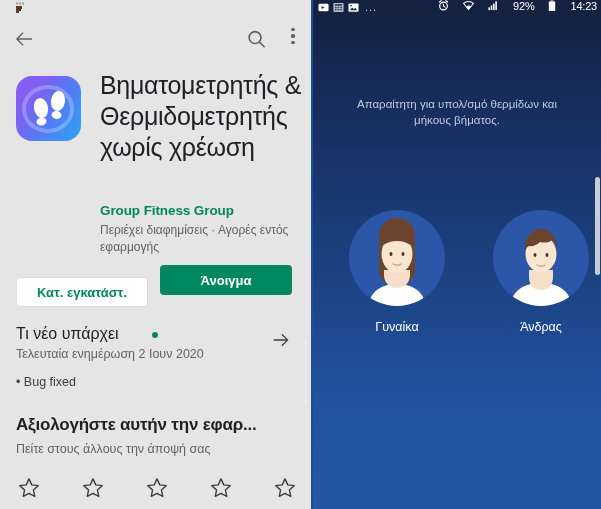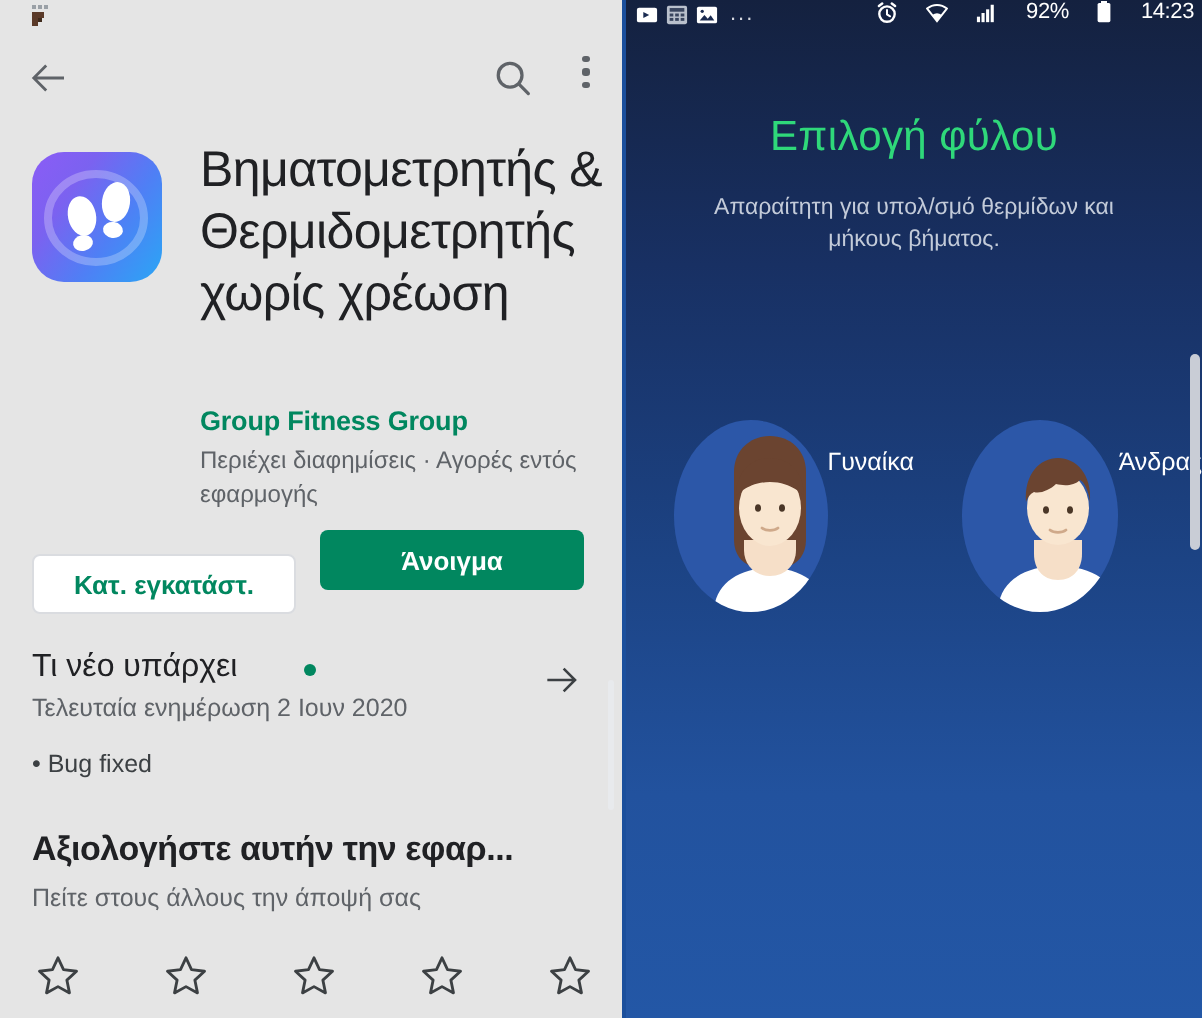--- a/index.html
+++ b/index.html
@@ -101,35 +101,35 @@
     position: relative;
     width: 288px; height: 509px;
     background: linear-gradient(180deg, #14213f 0%, #183063 26%, #1c4384 55%, #22529e 78%, #2357a6 100%);
     overflow: hidden;
   }
   .statusbar {
     position: absolute; left: 0; top: 0; width: 288px; height: 16px;
     display: flex; align-items: center; color: #fff;
   }
   .sb-left { position: absolute; left: 5px; top: 1px; display: flex; align-items: center; gap: 4px; }
-  .sb-right { position: absolute; right: 4px; top: 0px; display: flex; align-items: flex-end; gap: 14px; }
+  .sb-right { position: absolute; right: 4px; top: 0px; display: flex; align-items: flex-start; gap: 14px; }
   .sb-text { font-size: 11px; color: #fff; letter-spacing: -0.2px; }
   .sb-dots { font-size: 11px; color: #d6d9e0; letter-spacing: 1px; margin-left: 2px; }
 
   .gp-title {
     position: absolute; left: 0; top: 57px; width: 288px; text-align: center;
     font-size: 21px; color: #2fd87a; letter-spacing: 0.2px;
   }
   .gp-sub {
     position: absolute; left: 28px; top: 96px; width: 232px; text-align: center;
     font-size: 11.5px; line-height: 16px; color: #c3cbd9;
   }
 
   .avatars { position: absolute; left: 0; top: 210px; width: 288px; display: flex; }
-  .avatar-cell { width: 144px; display: flex; flex-direction: row; align-items: flex-start; cursor: pointer; padding-left: 24px; }
+  .avatar-cell { width: 144px; display: flex; flex-direction: column; align-items: center; cursor: pointer; padding-left: 24px; }
   .avatar-circle {
     width: 96px; height: 96px; border-radius: 50%;
     background: #2c57a8; overflow: hidden; position: relative;
   }
   .avatar-label { margin-top: 14px; font-size: 12.5px; color: #ffffff; }
 
   .right-scrollbar {
     position: absolute; right: 1px; top: 177px;
     width: 5px; height: 98px; background: #c9cdd6; border-radius: 3px;
   }
@@ -279,21 +279,20 @@
         </svg>
         <span class="sb-text">92%</span>
         <svg width="8" height="12" viewBox="0 0 8 12">
           <rect x="2.5" y="0.5" width="3" height="1" fill="#fff"></rect>
           <rect x="0.8" y="1.5" width="6.4" height="9.6" rx="0.8" fill="#fff"></rect>
         </svg>
         <span class="sb-text">14:23</span>
       </div>
     </div>
 
-    <div class="gp-title">Επιλογή φύλου</div>
     <div class="gp-sub">Απαραίτητη για υπολ/σμό θερμίδων και μήκους βήματος.</div>
 
     <div class="avatars">
 
       <div class="avatar-cell">
         <div class="avatar-circle">
           <svg viewBox="0 0 96 96" width="96" height="96">
             <path d="M20 96c0-14 12.5-22 28-22s28 8 28 22z" fill="#ffffff"></path>
             <path d="M30 26c0-11 8-18 18-18s18 7 18 18v34c0 7-4 12-9 13H39c-5-1-9-6-9-13z" fill="#6b4430"></path>
             <path d="M48 78c-8 0-13-6-13-13v-5h26v5c0 7-5 13-13 13z" fill="#f6dfc8"></path>

